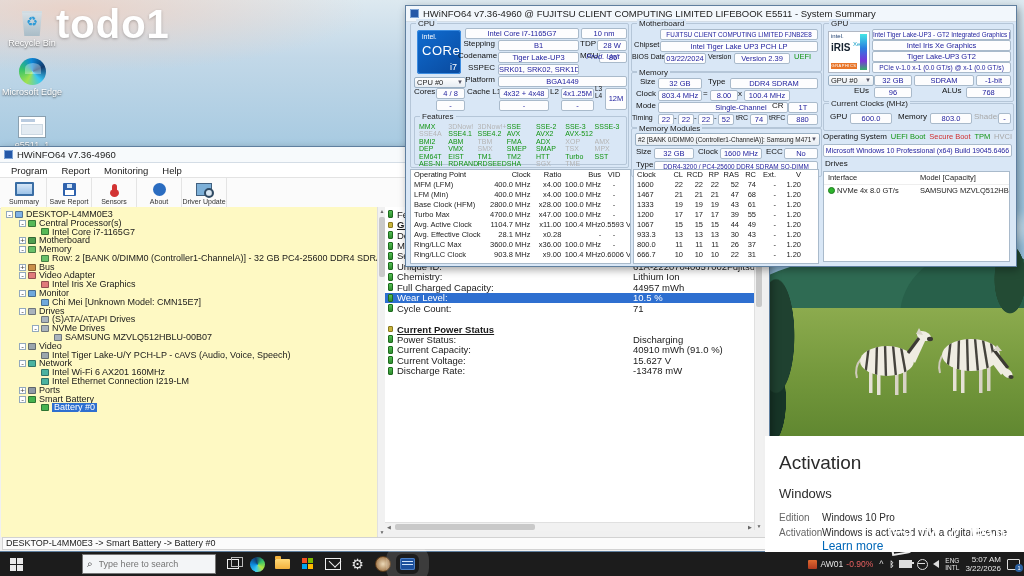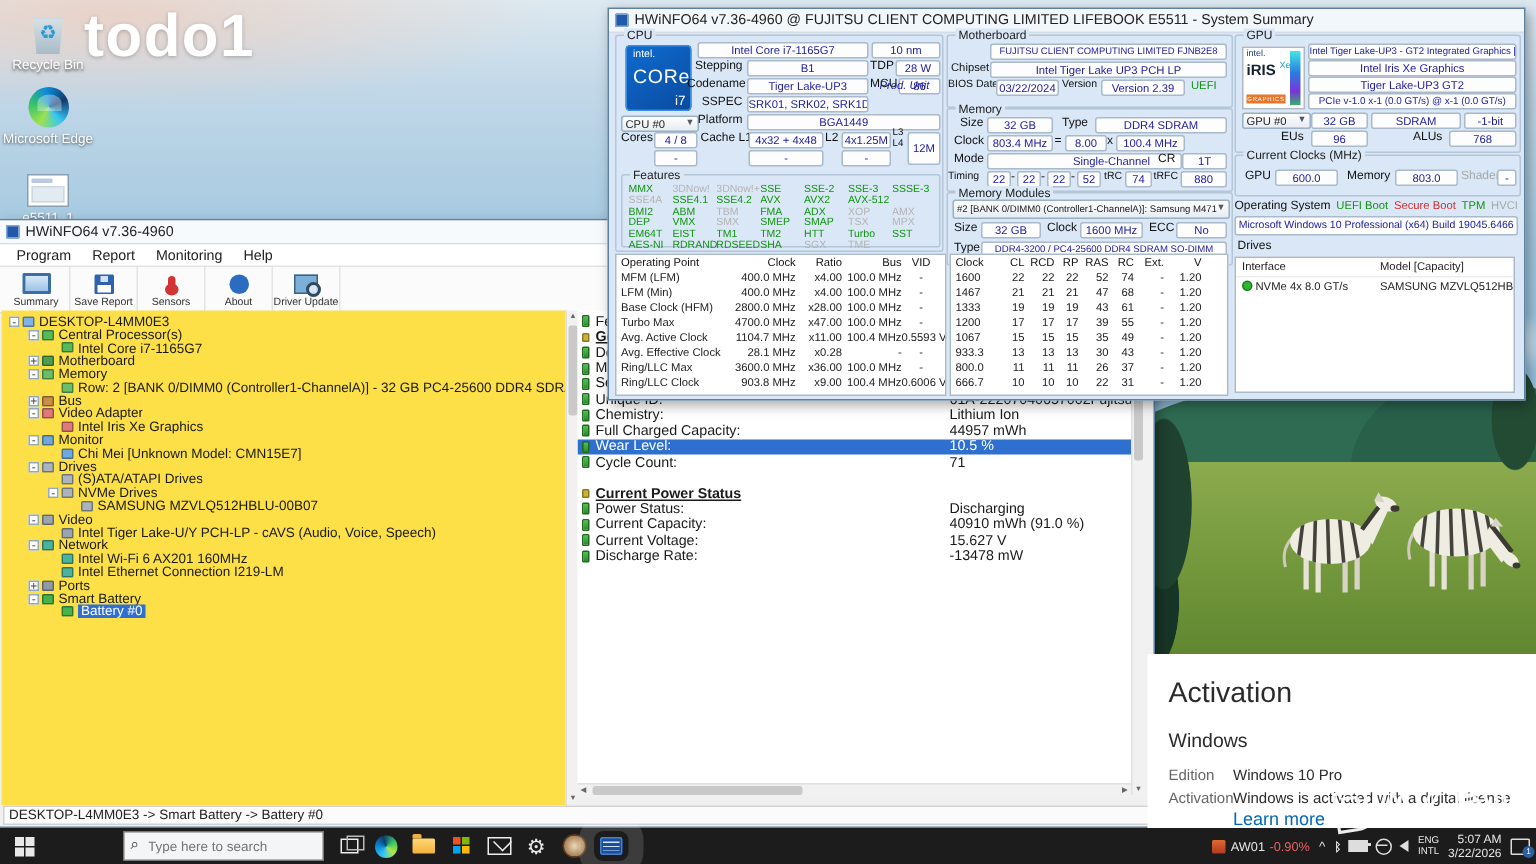--- a/index.html
+++ b/index.html
@@ -68,21 +68,21 @@
   .save-report-icon::after{content:"";position:absolute;left:4px;top:1px;width:5px;height:4px;background:#cfe2f5;}
   .sensors-thermometer-icon{width:5px;height:11px;background:#d23333;border-radius:3px;position:relative;}
   .sensors-thermometer-icon::after{content:"";position:absolute;left:-2px;bottom:-2px;width:9px;height:8px;
     background:#d23333;border-radius:50%;}
   .about-info-icon{width:13px;height:13px;border-radius:50%;background:#2a6cc0;color:#fff;
     font-weight:bold;font-size:9px;text-align:center;line-height:13px;}
   .driver-update-icon{width:14px;height:11px;background:#7db0d8;border:1px solid #41607f;position:relative;}
   .driver-update-icon::after{content:"";position:absolute;right:-3px;bottom:-3px;width:6px;height:6px;
     border:2px solid #2f4a63;border-radius:50%;background:rgba(255,255,255,.7);}
 
-  #tree-panel{position:absolute;left:1px;top:60px;width:376px;height:329px;background:#fde047;
+  #tree-panel{position:absolute;left:1px;top:60px;width:376px;height:329px;background:#fef9c3;
     border-right:1px solid #dcdcdc;overflow:hidden;padding-top:3px;}
   .trow{height:8.8px;display:flex;align-items:center;white-space:nowrap;font-size:9px;line-height:9px;color:#1a1a1a;}
   .expand{width:7px;height:7px;margin-right:2px;flex:0 0 7px;visibility:hidden;border:1px solid #93a9bd;
     background:#fff;font-size:8px;line-height:5px;text-align:center;color:#444;box-sizing:border-box;}
   .expand.minus,.expand.plus{visibility:visible;}
   .expand.minus::before{content:"-";}
   .expand.plus::before{content:"+";}
   .ticon{width:8px;height:7px;margin-right:3px;flex:0 0 8px;border-radius:1px;border:1px solid rgba(0,0,0,.35);box-sizing:border-box;}
   .ticon.computer{background:#7fb2e5;}
   .ticon.cpu{background:#57b957;}
@@ -961,21 +961,21 @@
             <span class="tm-c5">55</span>
             <span class="tm-c6">-</span>
             <span class="tm-c7">1.20</span>
           </div>
 
           <div class="trw">
             <span class="tm-c0">1067</span>
             <span class="tm-c1">15</span>
             <span class="tm-c2">15</span>
             <span class="tm-c3">15</span>
-            <span class="tm-c4">35</span>
+            <span class="tm-c4">44</span>
             <span class="tm-c5">49</span>
             <span class="tm-c6">-</span>
             <span class="tm-c7">1.20</span>
           </div>
 
           <div class="trw">
             <span class="tm-c0">933.3</span>
             <span class="tm-c1">13</span>
             <span class="tm-c2">13</span>
             <span class="tm-c3">13</span>

